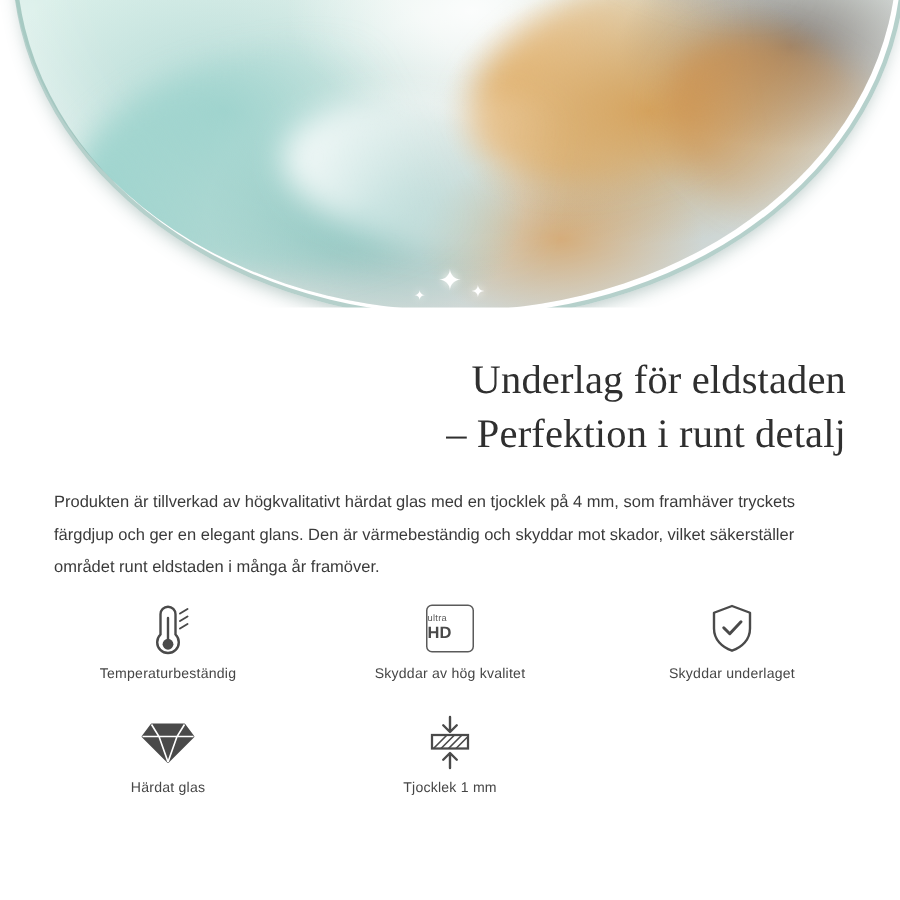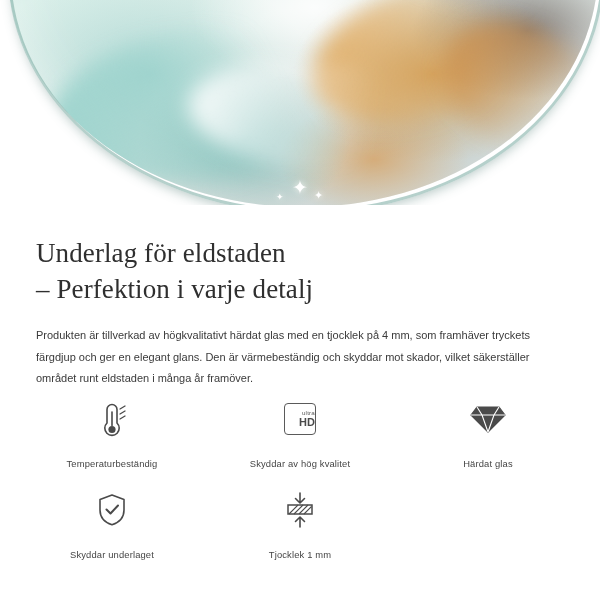--- a/index.html
+++ b/index.html
@@ -113,20 +113,21 @@
   }
   .headline {
     margin: 0;
     padding: 30px 36px 0 36px;
     font-family: "Liberation Serif", serif;
     font-weight: 400;
     font-size: 27px;
     line-height: 1.34;
     color: #2f2f2f;
     letter-spacing: 0.1px;
+    text-align: right;
   }
   .headline .line2 { display: block; }
 
   .body-copy {
     margin: 0;
     padding: 18px 38px 0 36px;
     font-size: 11px;
     line-height: 1.95;
     color: #3a3a3a;
   }
@@ -149,34 +150,34 @@
     align-items: center;
     justify-content: flex-start;
   }
   .feature-icon {
     height: 46px;
     display: flex;
     align-items: center;
     justify-content: center;
   }
   .feature-label {
-    margin-top: 16px;
+    margin-top: 1px;
     font-size: 9.4px;
     color: #454545;
     text-align: center;
     letter-spacing: 0.15px;
   }
   .ultrahd-box {
     width: 30px;
     height: 30px;
     border: 1.6px solid #5a5a5a;
     border-radius: 4px;
     display: flex;
     flex-direction: column;
-    align-items: flex-end;
+    align-items: flex-start;
     justify-content: center;
     line-height: 1;
   }
   .ultrahd-box .u1 { font-size: 6.2px; color: #5a5a5a; letter-spacing: 0.2px; }
   .ultrahd-box .u2 { font-size: 11px; font-weight: bold; color: #4a4a4a; margin-top: 1px; }
   svg { display: block; }
 </style>
 </head>
 <body>
 
@@ -192,21 +193,21 @@
     </div>
     <div class="hero-edge"></div>
     <div class="hero-sparkle sp1">✦</div>
     <div class="hero-sparkle sp2">✦</div>
     <div class="hero-sparkle sp3">✦</div>
   </div>
 
   <div class="content">
     <h1 class="headline">
       <span>Underlag för eldstaden</span>
-      <span class="line2">– Perfektion i varje detalj</span>
+      <span class="line2">– Perfektion i runt detalj</span>
     </h1>
     <p class="body-copy">Produkten är tillverkad av högkvalitativt härdat glas med en tjocklek på 4 mm, som framhäver tryckets färgdjup och ger en elegant glans. Den är värmebeständig och skyddar mot skador, vilket säkerställer området runt eldstaden i många år framöver.</p>
   </div>
 
   <div class="features">
 
     <div class="feature">
       <div class="feature-icon">
         <svg width="34" height="40" viewBox="0 0 34 40">
           <path d="M17 5.5 a5 5 0 0 1 5 5 v13.5 a7.2 7.2 0 1 1 -10 0 V10.5 a5 5 0 0 1 5 -5 z" fill="none" stroke="#4a4a4a" stroke-width="1.6"></path>
@@ -223,36 +224,36 @@
         <div class="ultrahd-box">
           <span class="u1">ultra</span>
           <span class="u2">HD</span>
         </div>
       </div>
       <div class="feature-label">Skyddar av hög kvalitet</div>
     </div>
 
     <div class="feature">
       <div class="feature-icon">
+        <svg width="34" height="40" viewBox="0 0 34 40">
+          <path d="M17 5 L29 9.5 v10.5 c0 7.5 -5.4 12.6 -12 14.8 C10.4 32.6 5 27.5 5 20 V9.5 z" fill="none" stroke="#4a4a4a" stroke-width="1.6" stroke-linejoin="round"></path>
+          <path d="M11.5 19.5 l4 4 l7.5 -8" fill="none" stroke="#4a4a4a" stroke-width="2" stroke-linecap="round" stroke-linejoin="round"></path>
+        </svg>
+      </div>
+      <div class="feature-label">Skyddar underlaget</div>
+    </div>
+
+    <div class="feature">
+      <div class="feature-icon">
         <svg width="38" height="34" viewBox="0 0 38 34">
           <path d="M8 5 H30 L36 13 L19 30 L2 13 Z" fill="#4a4a4a" stroke="#4a4a4a" stroke-width="1.2" stroke-linejoin="round"></path>
           <path d="M2 13 H36 M8 5 L13 13 L19 30 M30 5 L25 13 L19 30 M13 13 H25" fill="none" stroke="#ffffff" stroke-width="1.1"></path>
         </svg>
       </div>
       <div class="feature-label">Härdat glas</div>
-    </div>
-
-    <div class="feature">
-      <div class="feature-icon">
-        <svg width="34" height="40" viewBox="0 0 34 40">
-          <path d="M17 5 L29 9.5 v10.5 c0 7.5 -5.4 12.6 -12 14.8 C10.4 32.6 5 27.5 5 20 V9.5 z" fill="none" stroke="#4a4a4a" stroke-width="1.6" stroke-linejoin="round"></path>
-          <path d="M11.5 19.5 l4 4 l7.5 -8" fill="none" stroke="#4a4a4a" stroke-width="2" stroke-linecap="round" stroke-linejoin="round"></path>
-        </svg>
-      </div>
-      <div class="feature-label">Skyddar underlaget</div>
     </div>
 
 
     <div class="feature">
       <div class="feature-icon">
         <svg width="40" height="40" viewBox="0 0 40 40">
           <path d="M20 3 V12 M15.5 8.5 L20 13 L24.5 8.5" fill="none" stroke="#4a4a4a" stroke-width="1.6" stroke-linecap="round" stroke-linejoin="round"></path>
           <rect x="8" y="15" width="24" height="9" fill="none" stroke="#4a4a4a" stroke-width="1.5"></rect>
           <path d="M9 24 L18 15 M14 24 L23 15 M19 24 L28 15 M24 24 L31.5 16.5" stroke="#4a4a4a" stroke-width="1.1" fill="none"></path>
           <path d="M20 37 V28 M15.5 31.5 L20 27 L24.5 31.5" fill="none" stroke="#4a4a4a" stroke-width="1.6" stroke-linecap="round" stroke-linejoin="round"></path>

